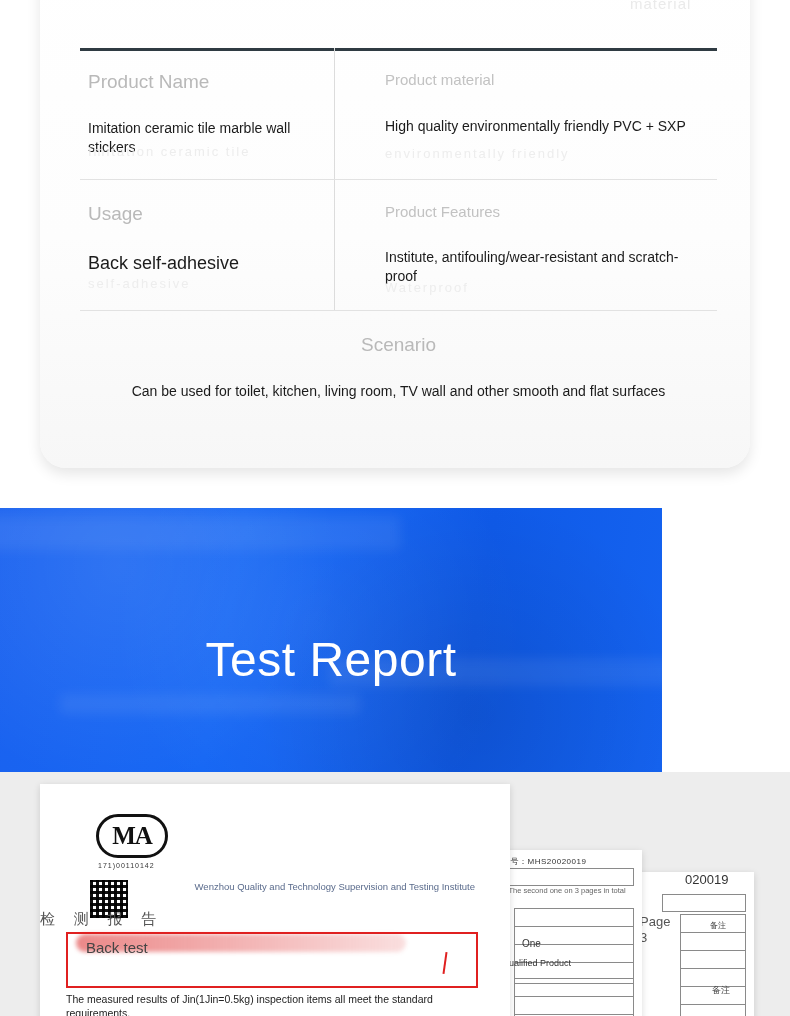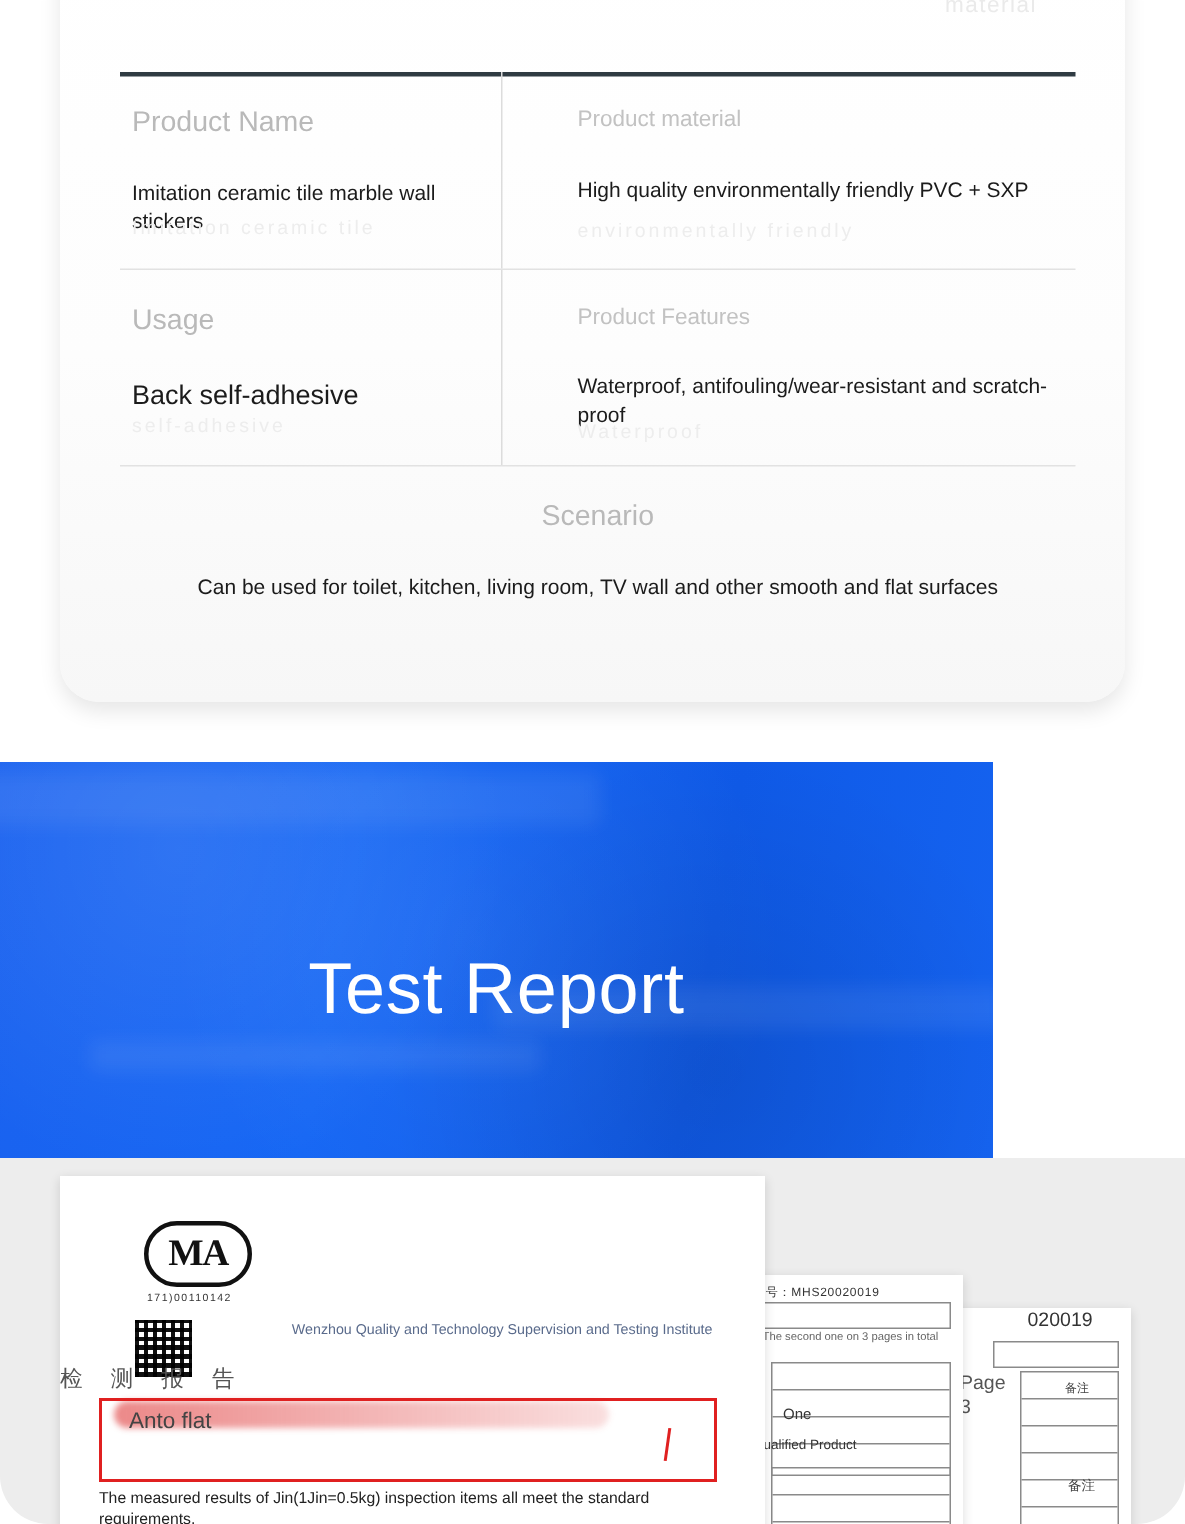--- a/index.html
+++ b/index.html
@@ -9,21 +9,20 @@
     background: #ffffff;
     font-family: "Liberation Sans", sans-serif;
     overflow: hidden;
   }
   #page {
     position: relative;
     width: 790px;
     height: 1016px;
     background: #ffffff;
     overflow: hidden;
-    border-radius: 32px;
   }
 
   
   .spec-section {
     position: relative;
     width: 790px;
     height: 508px;
     background: #ffffff;
     overflow: hidden;
   }
@@ -374,21 +373,21 @@
           </div>
 
           <div class="spec-row">
             <div class="spec-cell left">
               <p class="lbl">Usage</p>
               <p class="val big">Back self-adhesive</p>
               <div class="cell-ghost" style="left:8px; top:96px;">self-adhesive</div>
             </div>
             <div class="spec-cell right">
               <p class="lbl small">Product Features</p>
-              <p class="val wrap">Waterproof, antifouling/wear-resistant and scratch-proof</p>
+              <p class="val wrap">Institute, antifouling/wear-resistant and scratch-proof</p>
               <div class="cell-ghost" style="left:50px; top:100px;">Waterproof</div>
             </div>
           </div>
 
           <div class="spec-row last">
             <div class="spec-cell full">
               <p class="lbl">Scenario</p>
               <p class="val">Can be used for toilet, kitchen, living room, TV wall and other smooth and flat surfaces</p>
             </div>
           </div>
@@ -454,20 +453,20 @@
       <div class="ma-box">
         <span class="ma-text">MA</span>
       </div>
       <div class="ma-code">171)00110142</div>
       <div class="qr"></div>
       <div class="inst-name">Wenzhou Quality and Technology Supervision and Testing Institute</div>
       <div class="cn-title">检 测 报 告</div>
       <div class="red-box"></div>
       <div class="red-mark"></div>
       <div class="red-tick"></div>
-      <div class="anto">Anto flat</div>
+      <div class="anto">Back test</div>
       <div class="measured">The measured results of Jin(1Jin=0.5kg) inspection items all meet the standard requirements.</div>
 
     </div>
 
   </section>
 
 </div>
 
 </body></html>

